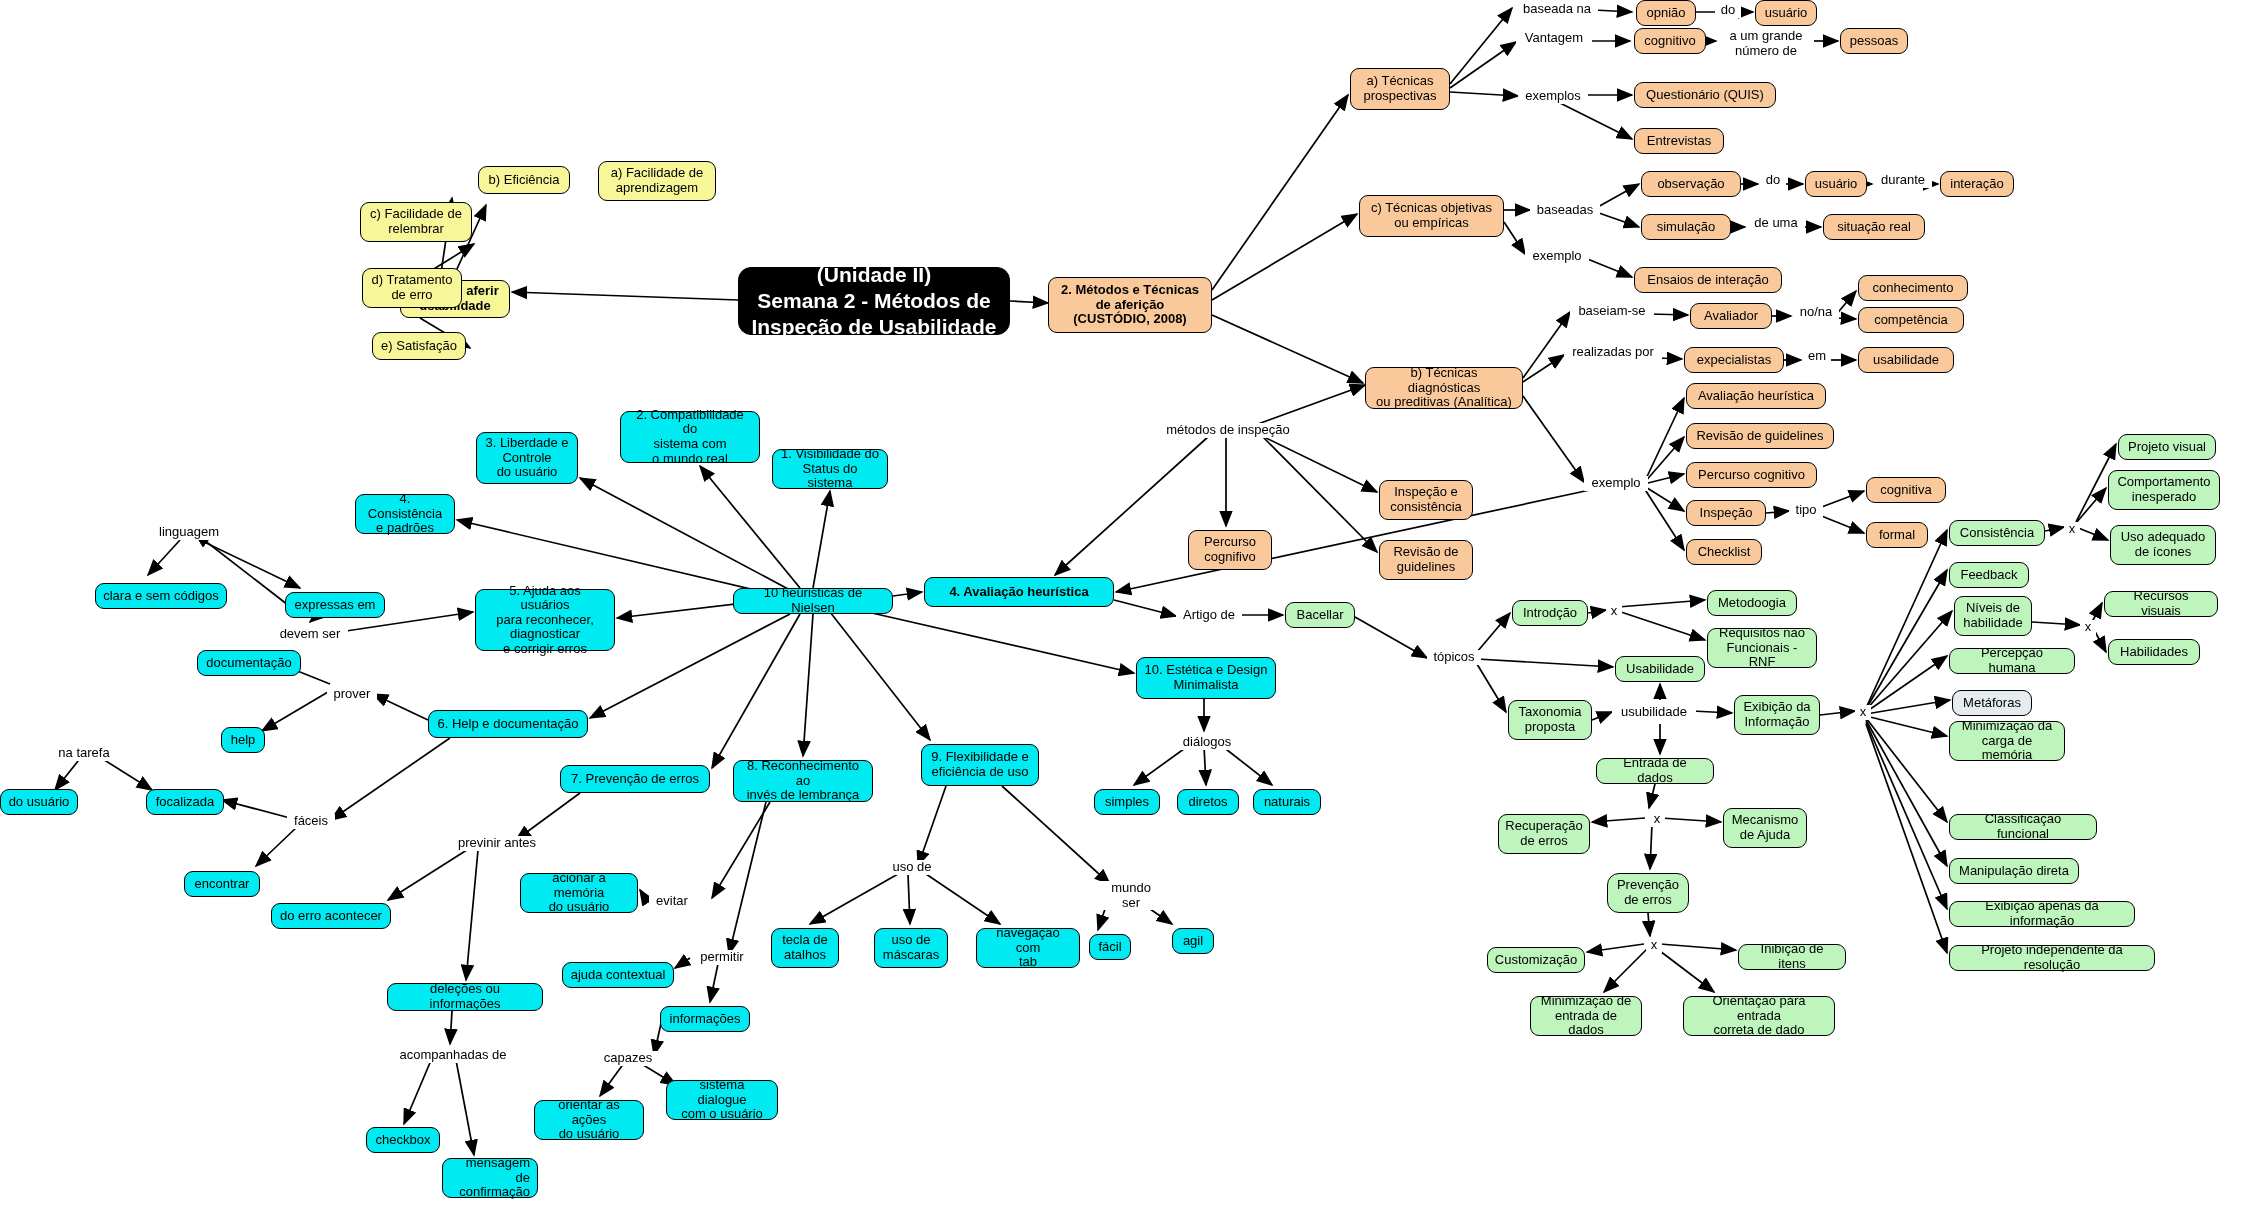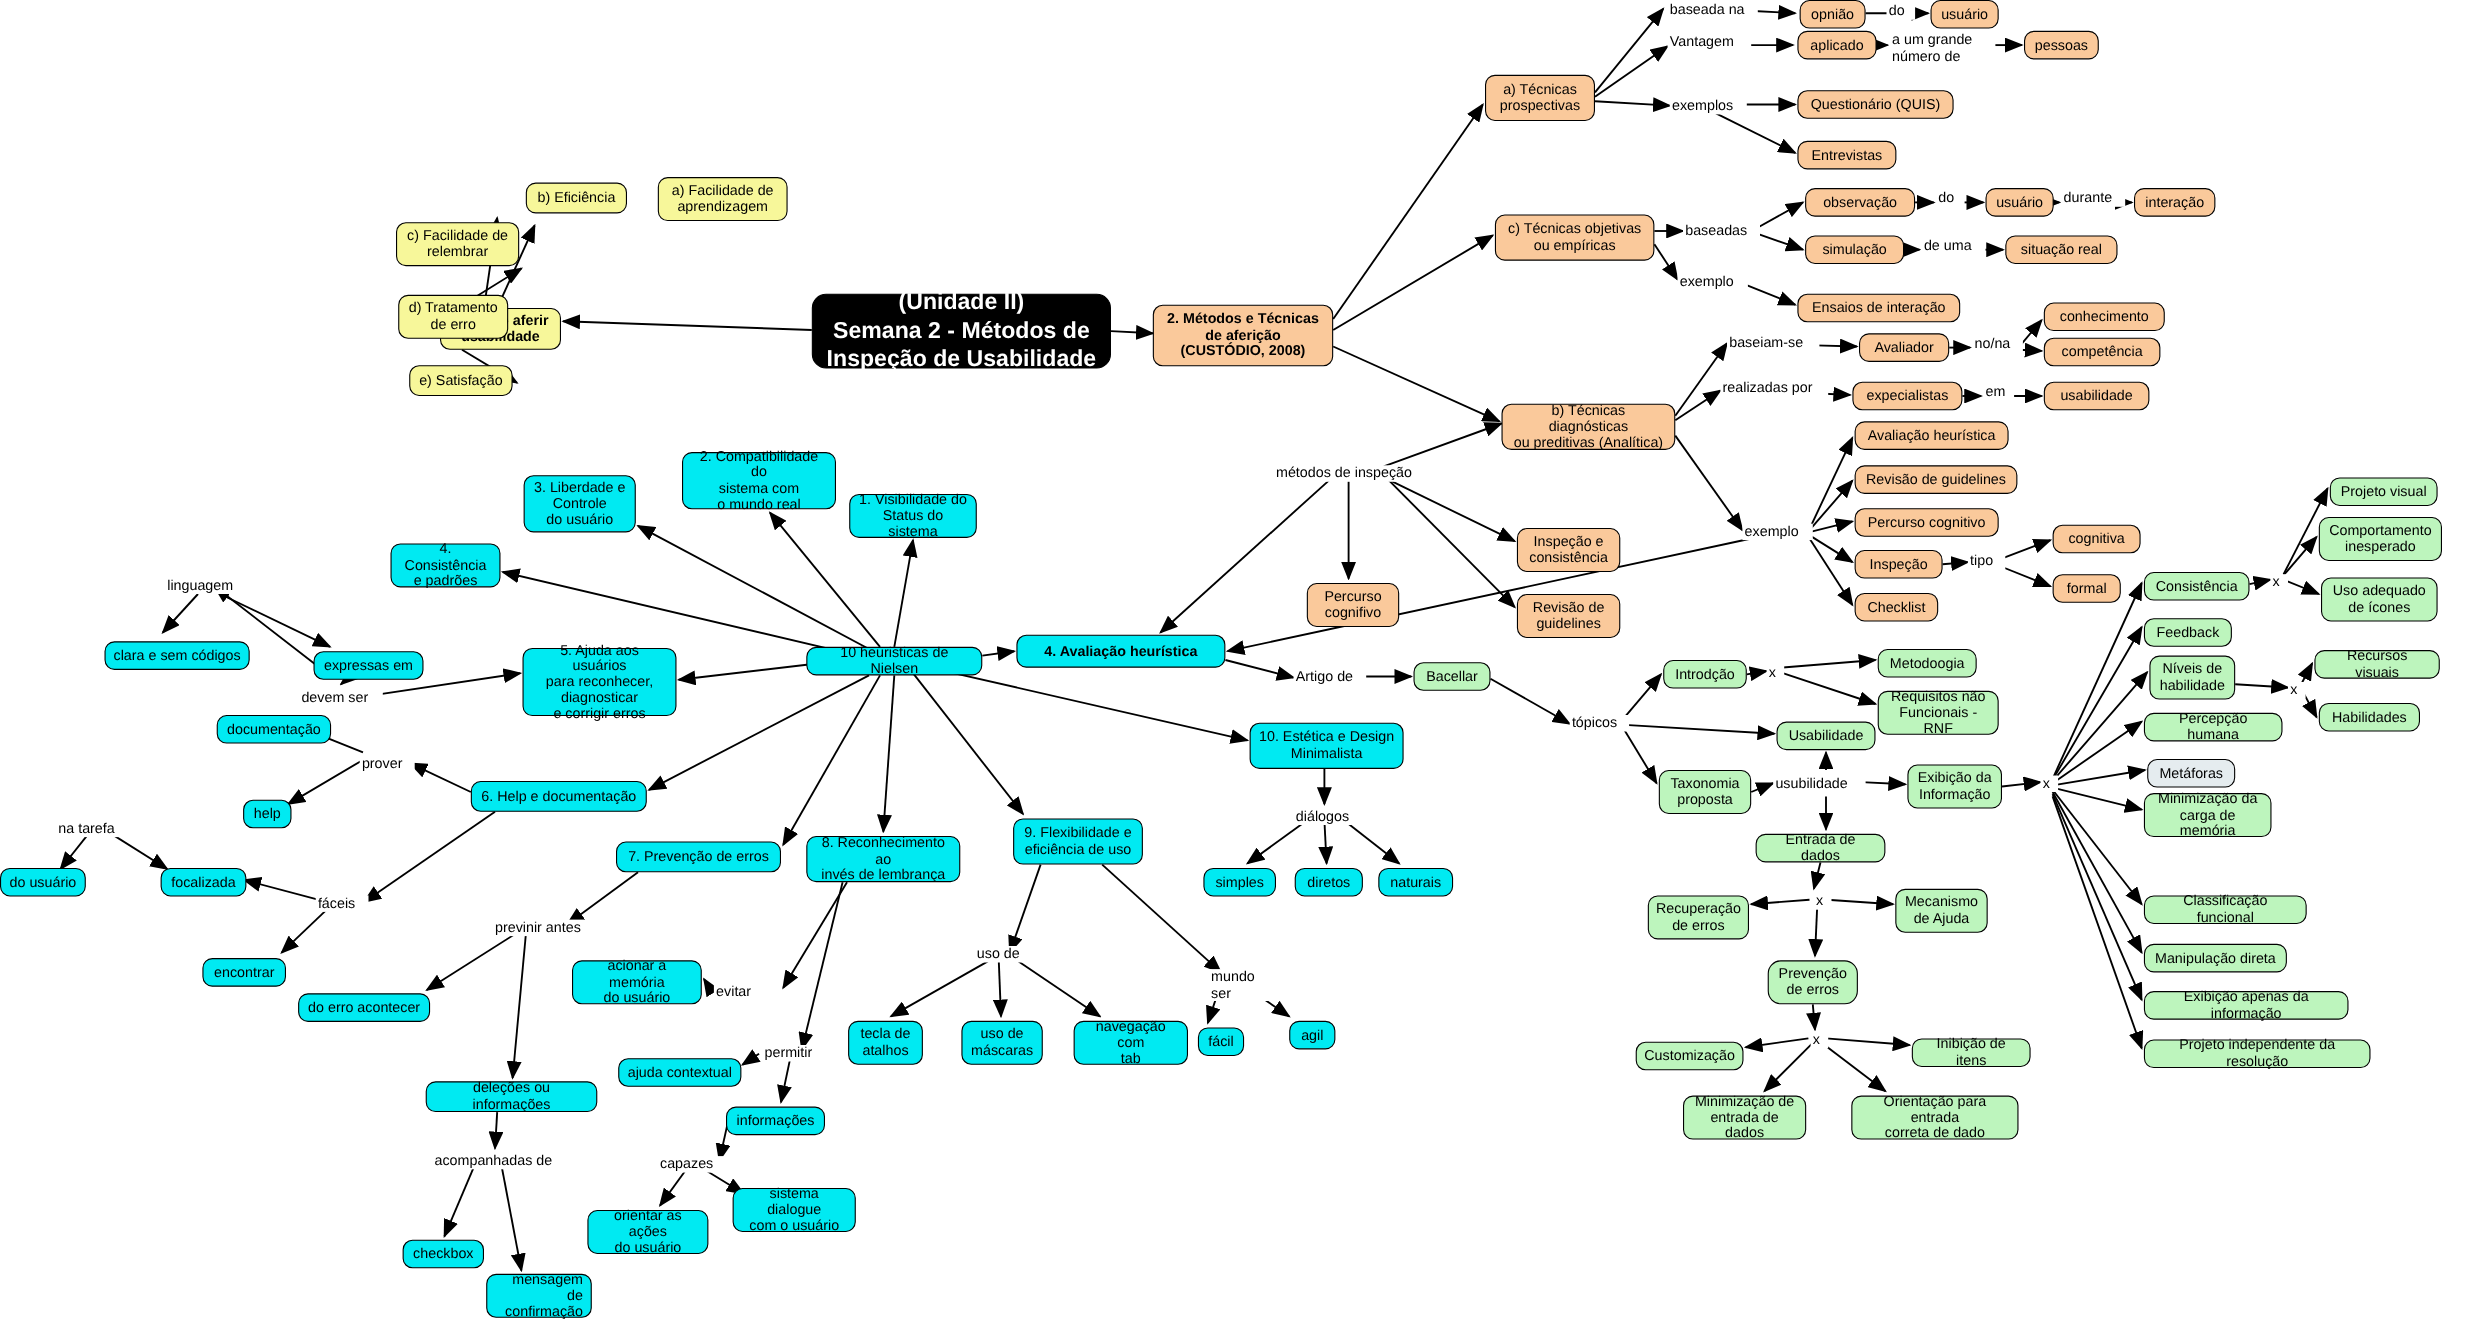--- a/index.html
+++ b/index.html
@@ -13,21 +13,21 @@
         font-size:13px;white-space:pre-line;}
   .yellow{background:#f7f79a;}
   .orange{background:#fac99b;}
   .cyan{background:#00eaf2;}
   .green{background:#bdf5bd;}
   .grayish{background:#e5ecef;}
   .black{background:#000000;color:#ffffff;font-weight:bold;font-size:21px;
          border-radius:13px;line-height:1.25;}
   .bold{font-weight:bold;}
   .lbl{position:absolute;font-size:13px;color:#000;background:#fff;
-       white-space:pre-line;text-align:left;line-height:1.12;padding:0 2px;}
+       white-space:pre-line;text-align:center;line-height:1.12;padding:0 2px;}
 </style>
 </head>
 <body>
 
 <div id="canvas">
   <svg id="edges" viewBox="0 0 2251 1205">
     <defs>
       <marker id="ah" markerWidth="10" markerHeight="8" refX="9" refY="4" orient="auto">
         <path d="M0,0 L10,4 L0,8 z" fill="#000"></path>
       </marker>
@@ -217,21 +217,21 @@
       <div class="node yellow" style="left: 362px; top: 268px; width: 100px; height: 40px;">d) Tratamento
 de erro</div>
       <div class="node yellow" style="left: 372px; top: 332px; width: 94px; height: 28px;">e) Satisfação</div>
       <div class="node orange bold" style="left: 1048px; top: 277px; width: 164px; height: 56px;">2. Métodos e Técnicas
 de aferição
 (CUSTÓDIO, 2008)</div>
       <div class="node orange" style="left: 1350px; top: 68px; width: 100px; height: 42px;">a) Técnicas
 prospectivas</div>
       <div class="node orange" style="left: 1636px; top: 0px; width: 60px; height: 26px;">opnião</div>
       <div class="node orange" style="left: 1755px; top: 0px; width: 62px; height: 26px;">usuário</div>
-      <div class="node orange" style="left: 1634px; top: 28px; width: 72px; height: 26px;">aplicado</div>
+      <div class="node orange" style="left: 1634px; top: 28px; width: 72px; height: 26px;">cognitivo</div>
       <div class="node orange" style="left: 1840px; top: 28px; width: 68px; height: 26px;">pessoas</div>
       <div class="node orange" style="left: 1634px; top: 82px; width: 142px; height: 26px;">Questionário (QUIS)</div>
       <div class="node orange" style="left: 1634px; top: 128px; width: 90px; height: 26px;">Entrevistas</div>
       <div class="node orange" style="left: 1359px; top: 195px; width: 145px; height: 42px;">c) Técnicas objetivas
 ou empíricas</div>
       <div class="node orange" style="left: 1641px; top: 171px; width: 100px; height: 26px;">observação</div>
       <div class="node orange" style="left: 1805px; top: 171px; width: 62px; height: 26px;">usuário</div>
       <div class="node orange" style="left: 1940px; top: 171px; width: 74px; height: 26px;">interação</div>
       <div class="node orange" style="left: 1641px; top: 214px; width: 90px; height: 26px;">simulação</div>
       <div class="node orange" style="left: 1823px; top: 214px; width: 102px; height: 26px;">situação real</div>

